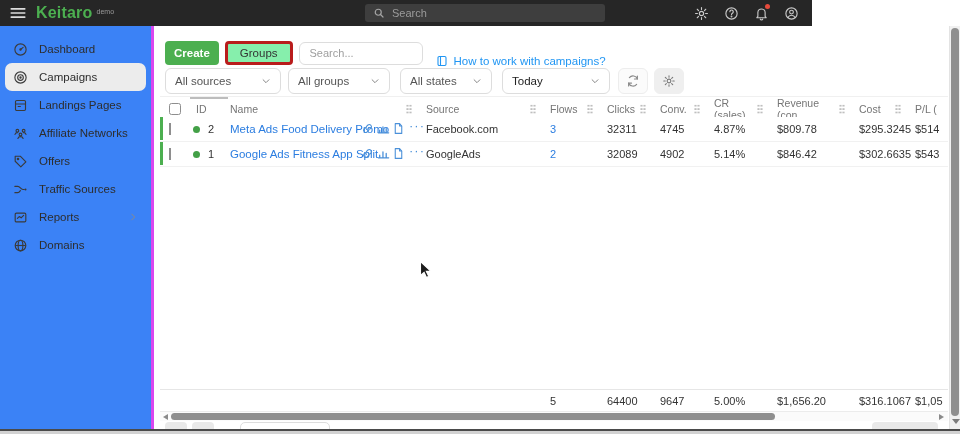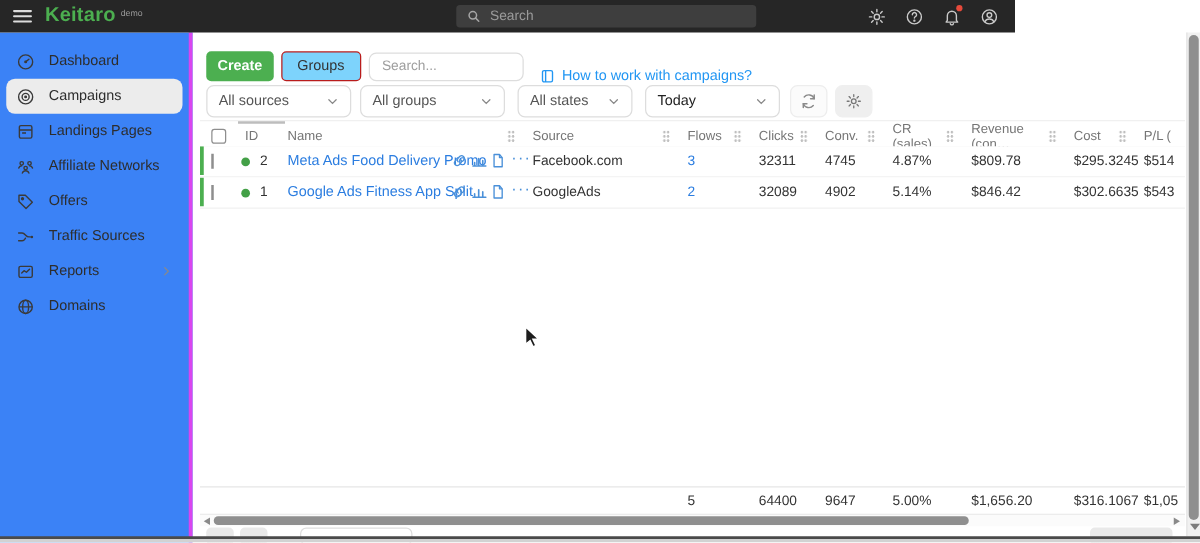--- a/index.html
+++ b/index.html
@@ -34,36 +34,36 @@
   .side-item { height:28px; margin:0 5px; padding:0 8px; display:flex; align-items:center; gap:11px;
     border-radius:7px; cursor:pointer; color:#2d2d2d; font-size:11.5px; }
   .side-item.active { background:#ececec; }
   .side-icon { width:15px; height:15px; color:#3a3a3a; flex:0 0 15px; }
   .side-chevron { margin-left:auto; width:10px; height:10px; color:#8a8a8a; }
 
   
   .toolbar { position:absolute; left:165px; top:41px; height:24px; display:flex; align-items:center; z-index:5; }
   .btn-create { height:24px; padding:0 9px; background:#4caf50; color:#fff; border:none; border-radius:4px;
     font-size:11.5px; font-family:inherit; cursor:pointer;font-weight:bold; }
-  .btn-groups { height:24px; margin-left:6px; padding:0 12px; background:#7dd3fc; color:#333; border:1px solid #b91c1c;
+  .btn-groups { height:24px; margin-left:6px; padding:0 12px; background:#86efac; color:#333; border:3px solid #b91c1c;
     border-radius:4px; font-size:11.5px; font-family:inherit; cursor:pointer; }
   .toolbar-search { height:23px; width:124px; margin-left:6px; border:1px solid #ddd; border-radius:6px;
     padding:0 10px; font-size:11px; font-family:inherit; color:#444; outline:none; }
   .toolbar-search::placeholder { color:#9e9e9e; }
   .help-link { margin-left:13px; display:flex; align-items:center; gap:6px; color:#2196f3; font-size:11.5px;
     text-decoration:none; cursor:pointer;margin-top:16px; }
   .help-link .hl-icon { width:12px; height:12px; color:#2196f3; }
 
   
   .filters { position:absolute; left:165px; top:68px; height:26px; display:flex; align-items:center; z-index:5; }
   .select { height:26px; background:#fff; border:1px solid #ddd; border-radius:6px; display:flex; align-items:center;
     justify-content:space-between; padding:0 9px; color:#555; font-size:11.5px; cursor:pointer; }
   .select .chev { width:10px; height:10px; color:#888; }
   .sel-sources { width:116px; }
-  .sel-groups  { width:116px; margin-left:7px; }
+  .sel-groups  { width:102px; margin-left:7px; }
   .sel-states  { width:92px; margin-left:10px; }
   .sel-date    { width:108px; margin-left:10px; color:#222; }
   .icon-btn { width:30px; height:26px; border-radius:6px; display:flex; align-items:center; justify-content:center;
     cursor:pointer; }
   .btn-refresh { margin-left:8px; background:#fbfbfb; border:1px solid #ededed; color:#8a8a8a; }
   .btn-table-gear { margin-left:6px; background:#efefef; border:1px solid #efefef; color:#777; }
 
   
   .tablewrap { position:absolute; left:160px; top:96px; width:788px; overflow:hidden; z-index:4; }
   .trow { display:grid; grid-template-columns:30px 38px 196px 124px 57px 53px 54px 63px 82px 56px 35px;

